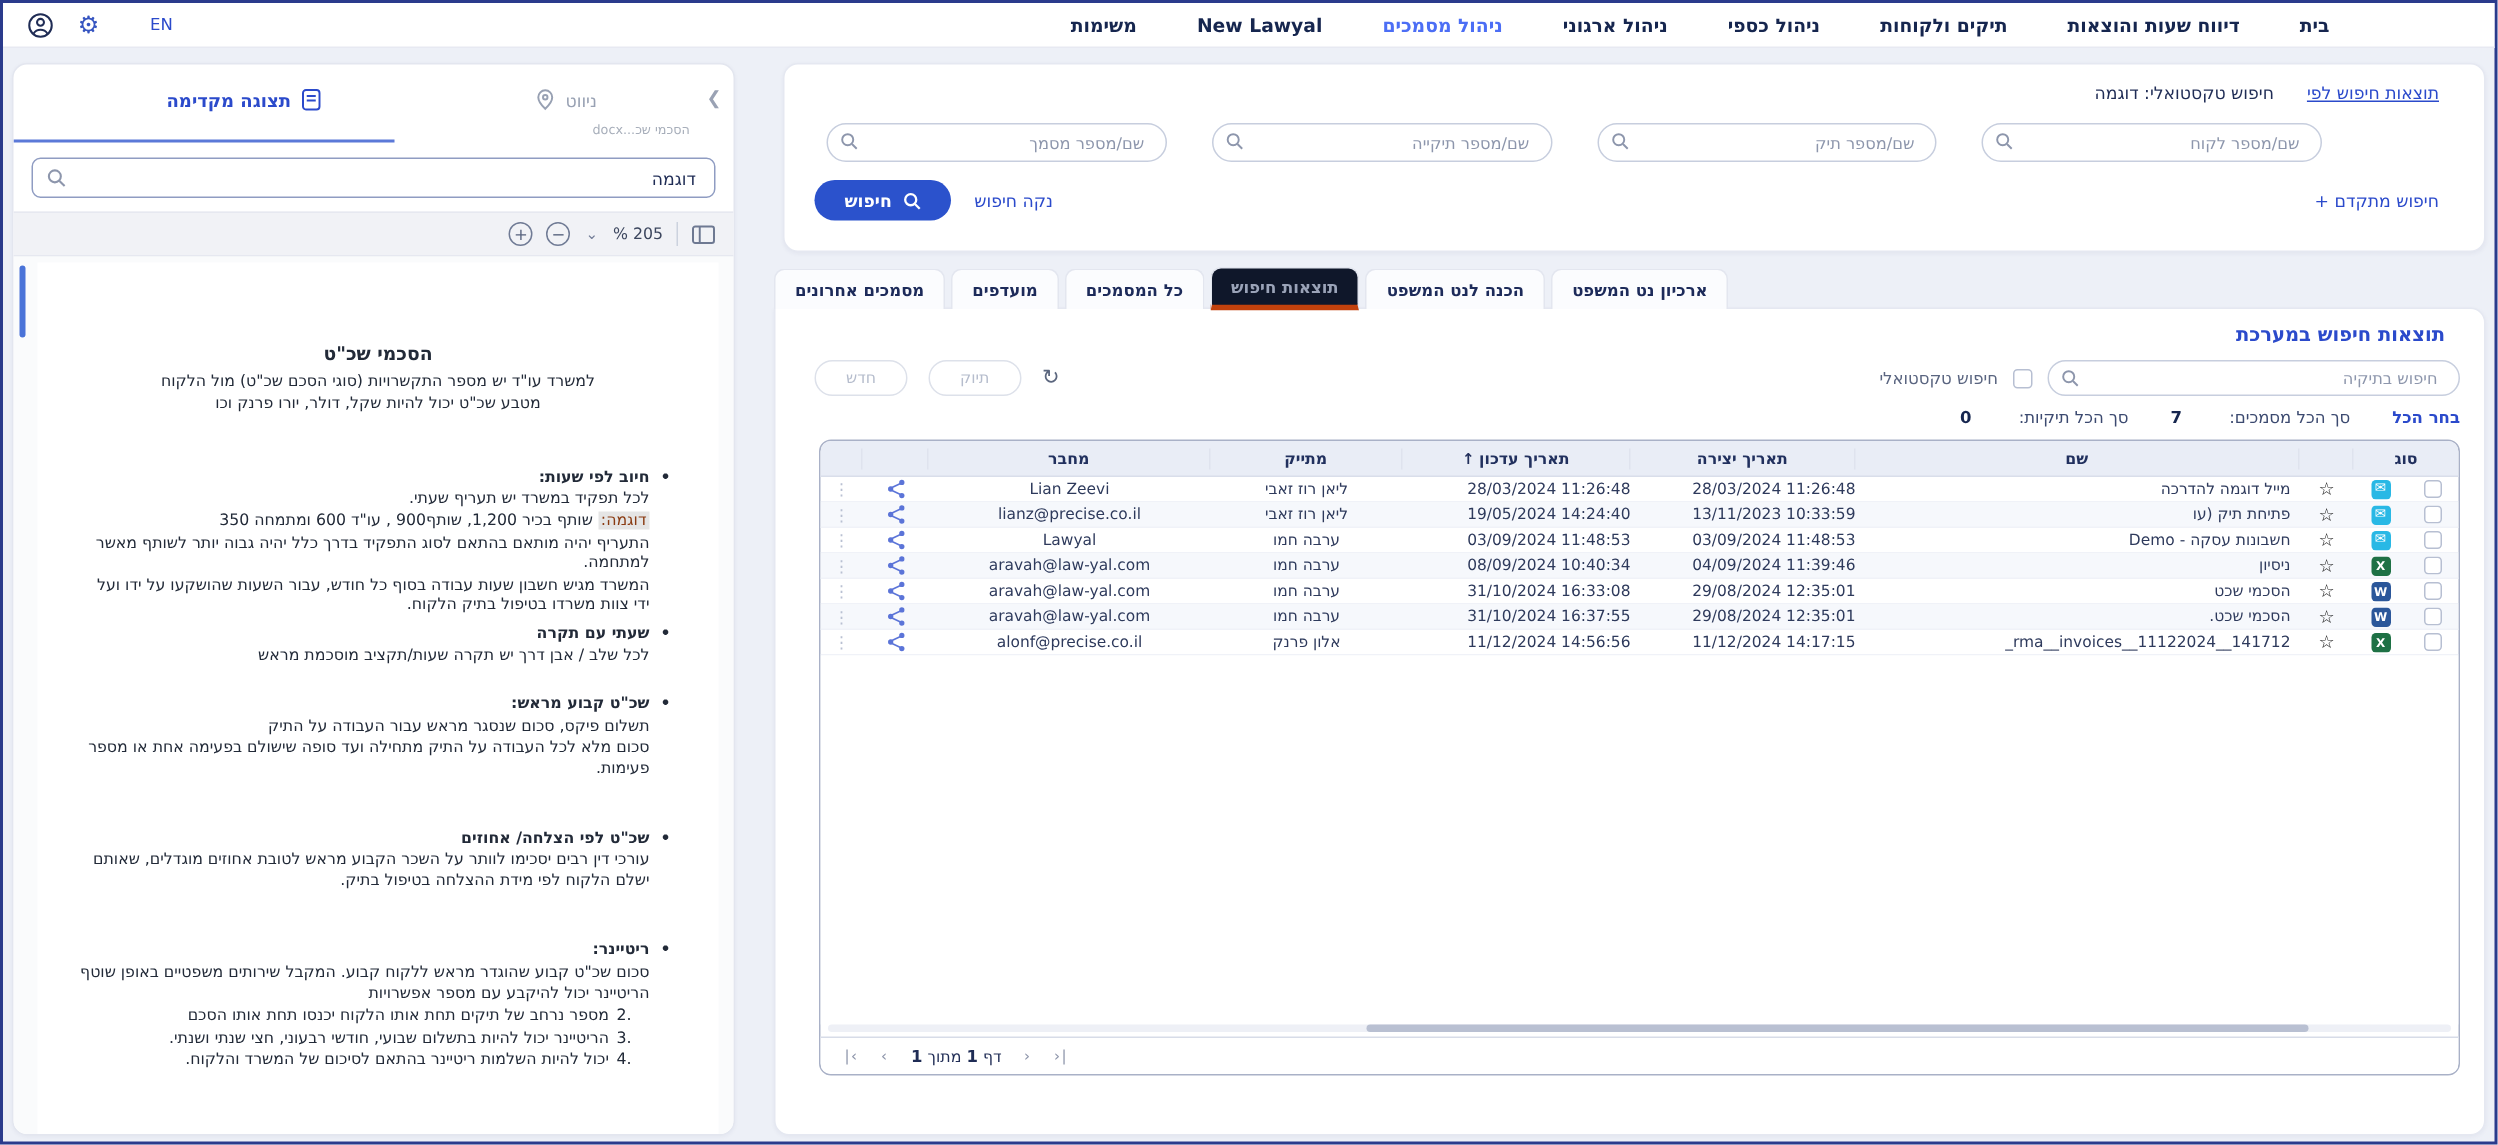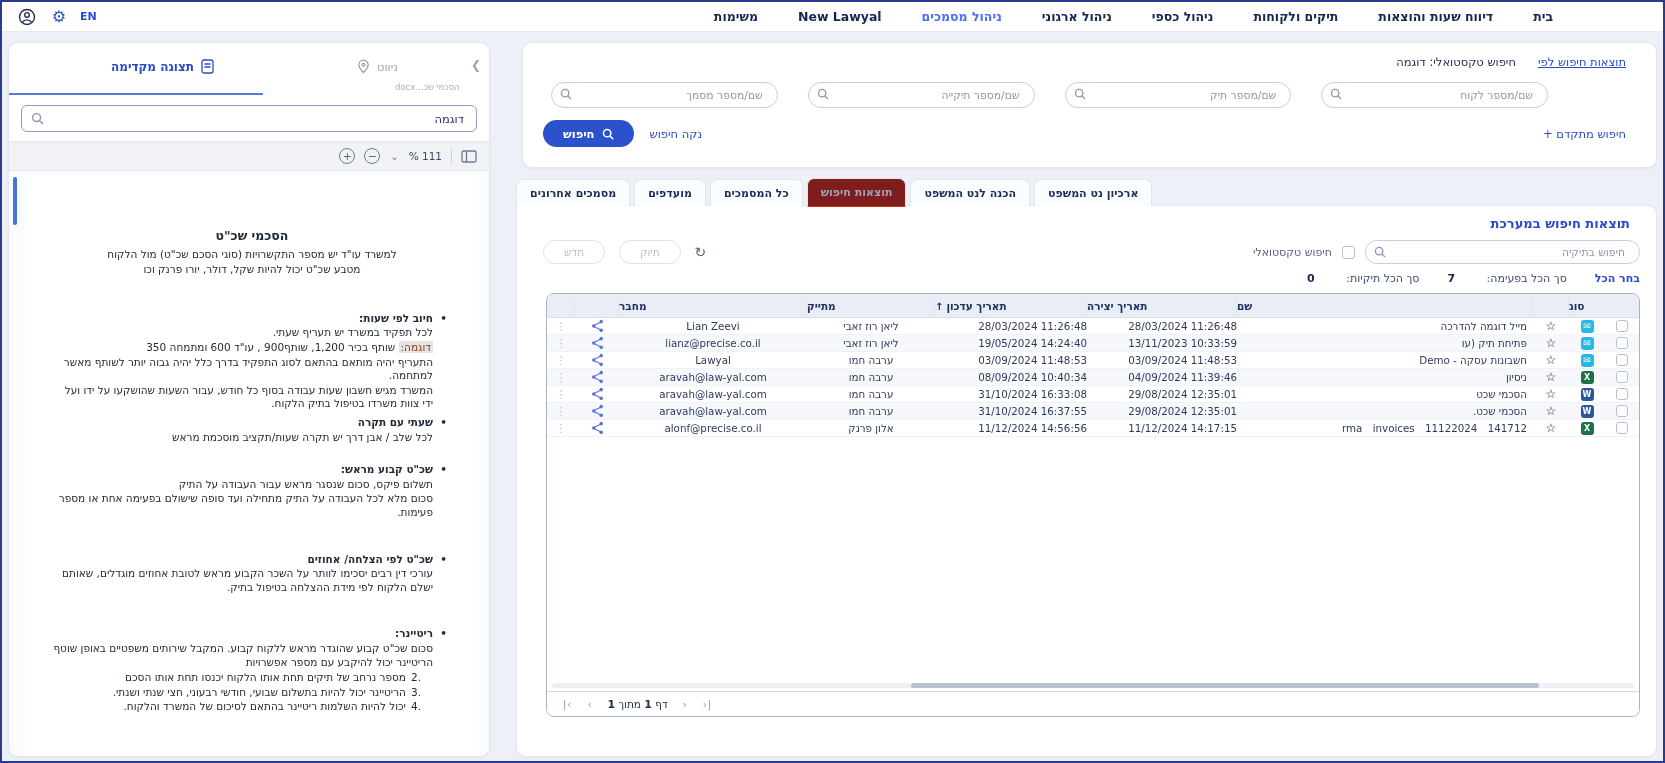--- a/index.html
+++ b/index.html
@@ -3,21 +3,21 @@
 <meta charset="utf-8">
 <style>
   html,body{margin:0;padding:0;width:1665px;height:763px;overflow:hidden;background:#fff;}
   *{box-sizing:border-box;}
   .app{position:absolute;inset:0;border:2px solid #2a3b8c;background:#edf0f7;
        font-family:"DejaVu Sans","Liberation Sans",sans-serif;font-size:11px;color:#1f2c55;}
 
   
   .topbar{height:30px;background:#fff;border-bottom:1px solid #e7e9f2;display:flex;align-items:center;padding:0 14px;}
   .topbar .ticon{display:inline-flex;align-items:center;justify-content:center;width:22px;height:22px;margin-right:10px;cursor:pointer;}
-  .lang{color:#2b4acb;font-weight:700;font-size:11px;margin-left:0;cursor:pointer;}
+  .lang{color:#2b4acb;font-weight:400;font-size:11px;margin-left:20px;cursor:pointer;}
   nav.main-nav{margin-left:auto;margin-right:96px;direction:rtl;display:flex;gap:40px;align-items:center;}
   .nav-item{color:#16264f;font-weight:700;font-size:12.5px;cursor:pointer;white-space:nowrap;text-decoration:none;}
   .nav-item.active{color:#4c6ef5;}
 
   
   .preview-card{position:absolute;left:6px;top:40px;width:482px;bottom:4px;background:#fff;
     border:1px solid #e3e6ef;border-radius:10px;display:flex;flex-direction:column;overflow:hidden;
     box-shadow:0 1px 3px rgba(30,40,90,.05);}
   .pv-tabs{position:relative;height:52px;flex:none;}
   .pv-tab{position:absolute;display:flex;align-items:center;gap:7px;cursor:pointer;}
@@ -69,21 +69,21 @@
   .sc-row3{direction:rtl;display:flex;align-items:center;margin-top:12px;padding-right:10px;}
   .sc-actions{margin-inline-start:auto;direction:rtl;display:flex;align-items:center;gap:16px;}
   .btn-search{background:#2b52cc;color:#fff;border:none;border-radius:14px;height:27px;padding:0 20px;
     font-weight:700;font-size:11.5px;display:inline-flex;align-items:center;gap:7px;cursor:pointer;font-family:inherit;}
 
   
   .tabs-row{position:absolute;left:514px;top:175px;height:29px;display:flex;gap:4px;z-index:3;align-items:flex-end;}
   .rtab{background:#fbfcfe;border:1px solid #e3e6ef;border-bottom:none;border-radius:7px 7px 0 0;
     padding:0 13px;height:27px;display:flex;align-items:center;font-size:11px;font-weight:700;
     color:#1d2b5a;cursor:pointer;white-space:nowrap;direction:rtl;}
-  .rtab.active{background:#7f1d1d;color:#9aa3b8;height:29px;margin-bottom:-1px;border-bottom:1px solid #c2410c;}
+  .rtab.active{background:#0f172a;color:#9aa3b8;height:29px;margin-bottom:-1px;border-bottom:4px solid #c2410c;}
 
   
   .main-card{position:absolute;left:514px;right:6px;top:203px;bottom:4px;background:#fff;
     border:1px solid #e5e8f1;border-radius:0 10px 10px 10px;box-shadow:0 1px 3px rgba(30,40,90,.05);overflow:hidden;}
   .results-title{margin:10px 26px 0;text-align:right;color:#2b4acb;font-weight:700;font-size:13px;direction:rtl;}
   .rtoolbar{margin:9px 16px 0 26px;direction:rtl;display:flex;align-items:center;gap:10px;}
   .rtoolbar .pill-input{flex:none;width:275px;height:24px;}
   .checkbox{display:inline-block;width:13px;height:13px;border:1.4px solid #b7bfd2;border-radius:3px;background:#fff;cursor:pointer;flex:none;}
   .cb-label{color:#5a6residual580;color:#5a6580;font-size:11px;}
   .tb-left{margin-inline-start:auto;direction:rtl;display:flex;gap:14px;align-items:center;}
@@ -94,21 +94,21 @@
   .count-label{color:#3c4a70;margin-left:24px;}
   .count-val{font-weight:700;color:#16264f;margin-right:4px;}
   .select-all{color:#2b4acb;font-weight:700;font-size:11px;cursor:pointer;}
 
   
   .grid-wrap{margin:8px 16px 0 29px;height:424px;direction:rtl;border:1px solid #a9b1c7;border-radius:8px;
     display:flex;flex-direction:column;overflow:hidden;background:#fff;
     --cols:34px 36px 36px minmax(0,1.5fr) 150px 152px 128px 188px 44px 28px;}
   .ghead{display:grid;grid-template-columns:var(--cols);background:#e9edf6;border-bottom:1px solid #d9deea;
     height:24px;align-items:center;font-weight:700;font-size:10.5px;color:#21305e;flex:none;}
-  .ghead>div{text-align:left;white-space:nowrap;overflow:hidden;}
+  .ghead>div{text-align:center;white-space:nowrap;overflow:hidden;}
   .ghead>div:not(:first-child){border-inline-start:1px solid #dfe3ee;height:14px;line-height:14px;}
   .h-type{grid-column:1/3;}
   .sort-arrow{font-size:10px;color:#22305c;margin-inline-start:3px;}
   .gbody{flex:none;}
   .trow{display:grid;grid-template-columns:var(--cols);height:17px;align-items:center;font-size:10.3px;
     color:#2e3a5c;border-bottom:1px solid #f0f2f8;cursor:pointer;}
   .trow:nth-child(even){background:#f6f8fc;}
   .trow .checkbox{width:12px;height:12px;margin:0 auto;display:block;}
   .cell{white-space:nowrap;overflow:hidden;}
   .c-type{display:flex;justify-content:center;}
@@ -199,21 +199,21 @@
         <svg width="13" height="13" viewBox="0 0 14 14" fill="none" stroke="#8d96ac" stroke-width="1.5">
           <circle cx="6" cy="6" r="4.3"></circle>
             <line x1="9.3" y1="9.3" x2="13" y2="13"></line>
         </svg>
       </span>
     </div>
     <div class="pv-toolbar">
       <span class="zbtn">+</span>
       <span class="zbtn">−</span>
       <span class="zchev">⌄</span>
-      <span class="zlevel">% 111</span>
+      <span class="zlevel">% 205</span>
       <span class="zdivider"></span>
       <span>
         <svg width="16" height="13" viewBox="0 0 16 13" fill="none" stroke="#6e7992" stroke-width="1.3">
           <rect x="1" y="1" width="14" height="11" rx="1.5"></rect>
             <line x1="5.5" y1="1" x2="5.5" y2="12"></line>
         </svg>
       </span>
     </div>
     <div class="pv-doc">
       <div class="pv-scrollthumb"></div>
@@ -381,21 +381,21 @@
       <div class="tb-left">
         <span class="refresh">↻</span>
         <button class="btn-ghost">תיוק</button>
         <button class="btn-ghost">חדש</button>
       </div>
     </div>
 
     <div class="counts">
       <span class="select-all">בחר הכל</span>
       <span>
-        <span class="count-label">סך הכל בפעימה:</span>
+        <span class="count-label">סך הכל מסמכים:</span>
         <span class="count-val">7</span>
       </span>
       <span>
         <span class="count-label">סך הכל תיקיות:</span>
         <span class="count-val">0</span>
       </span>
     </div>
 
     <div class="grid-wrap">
       <div class="ghead">

